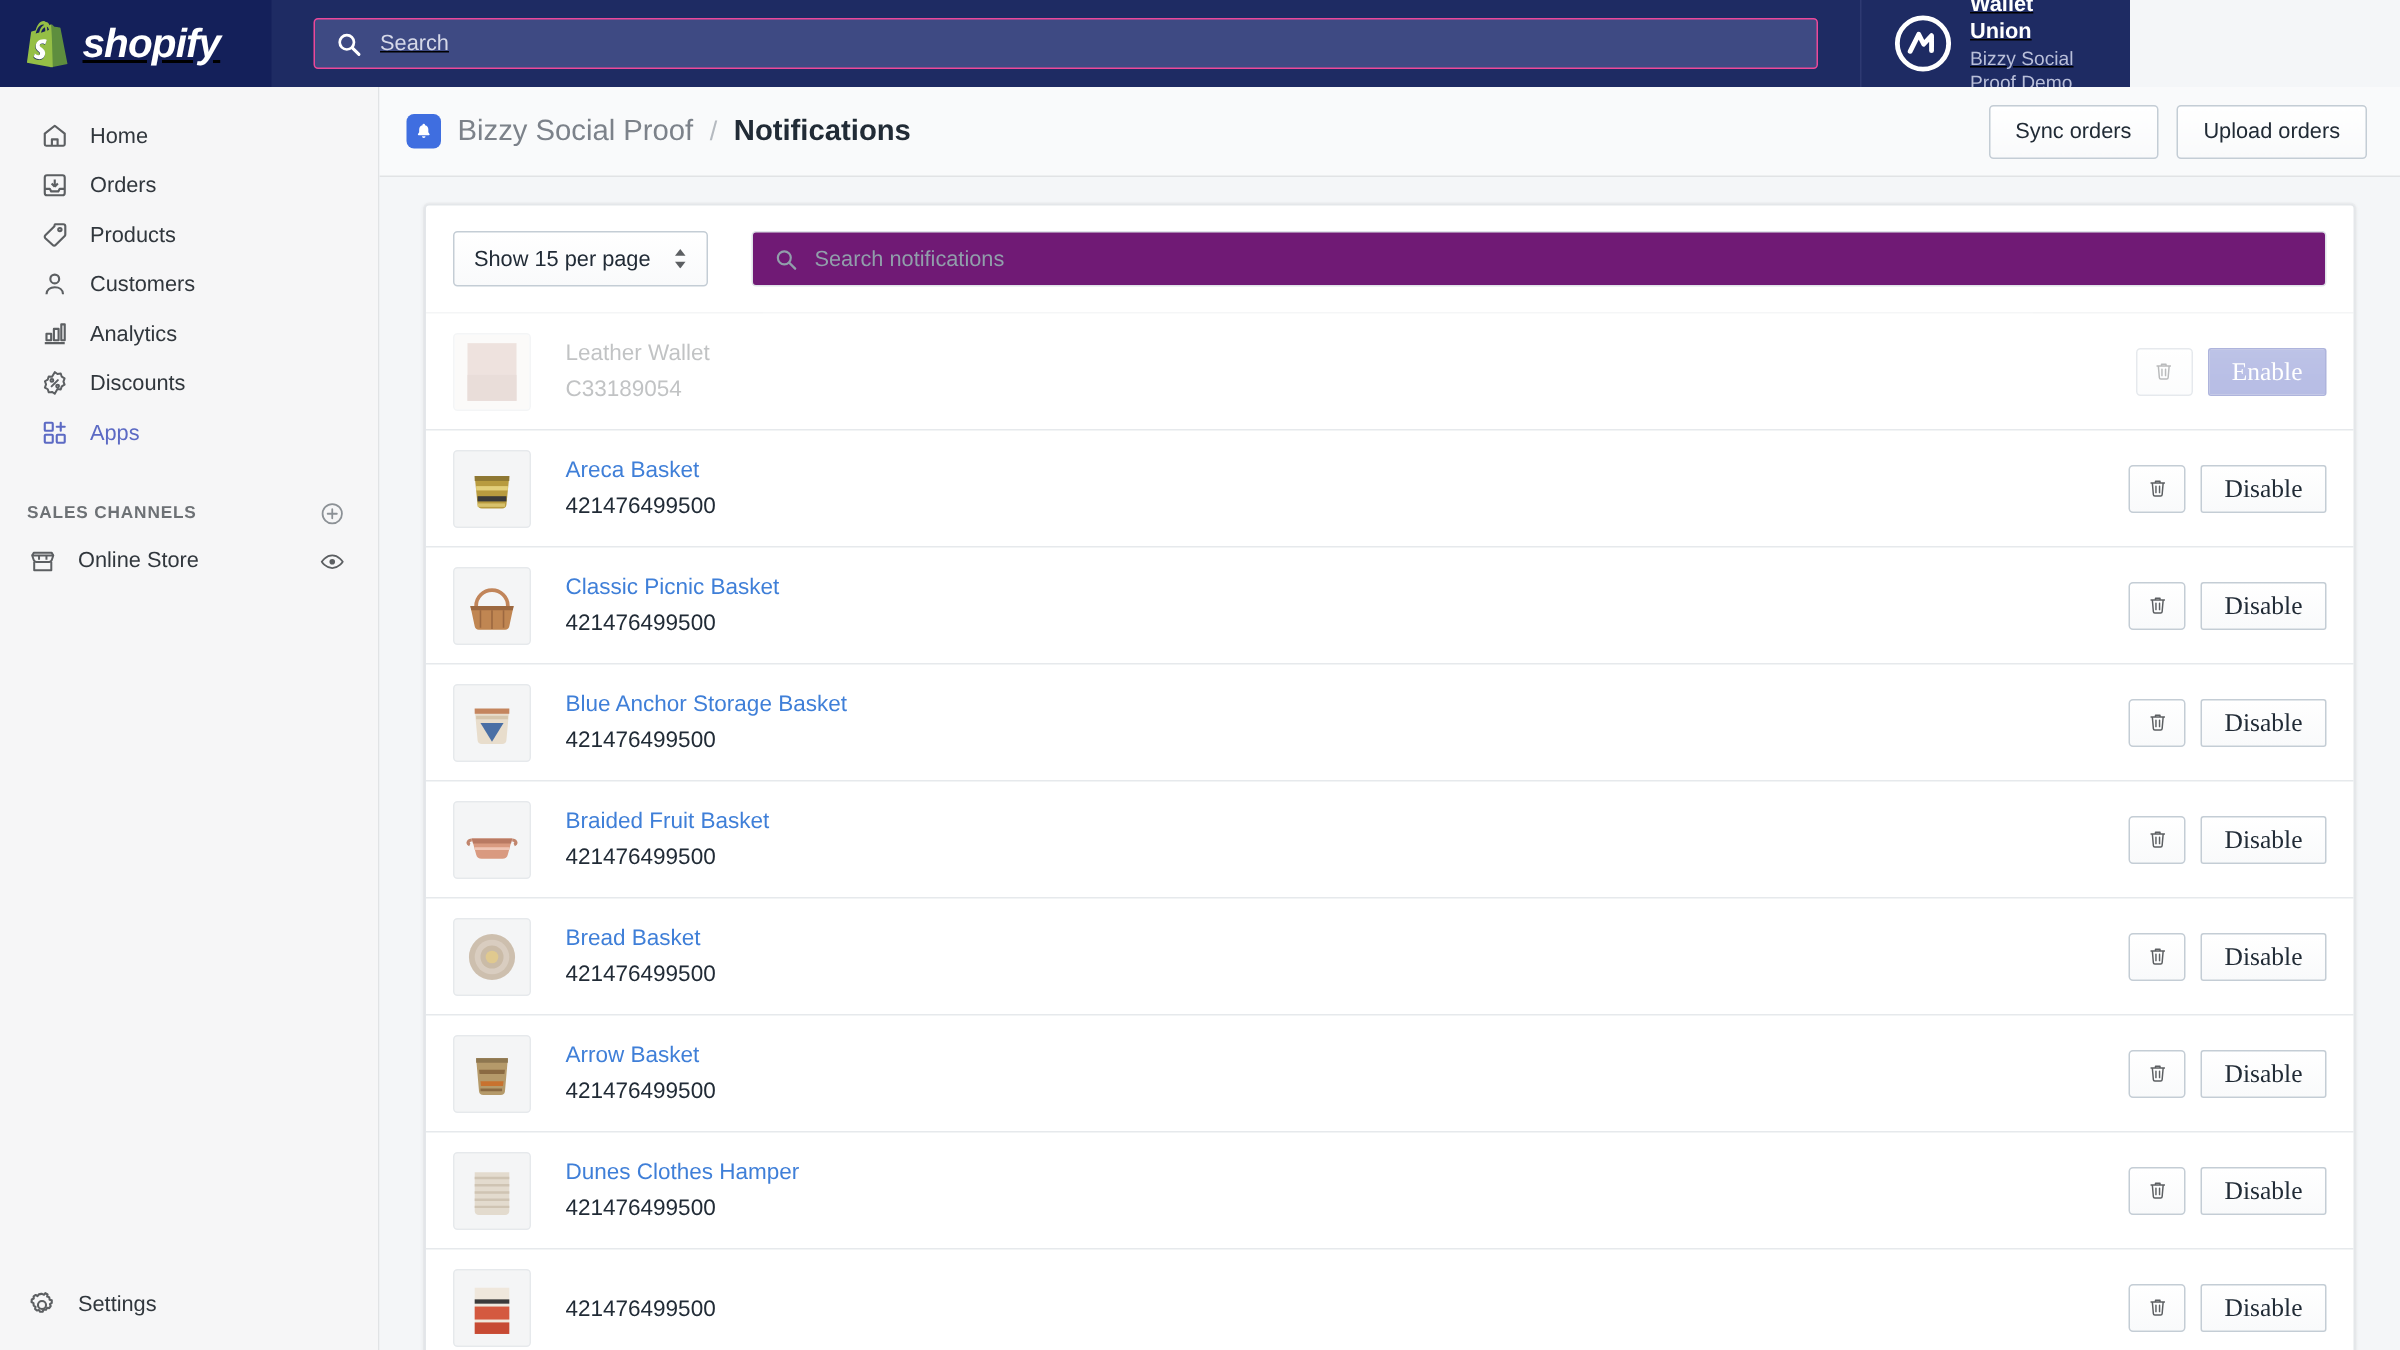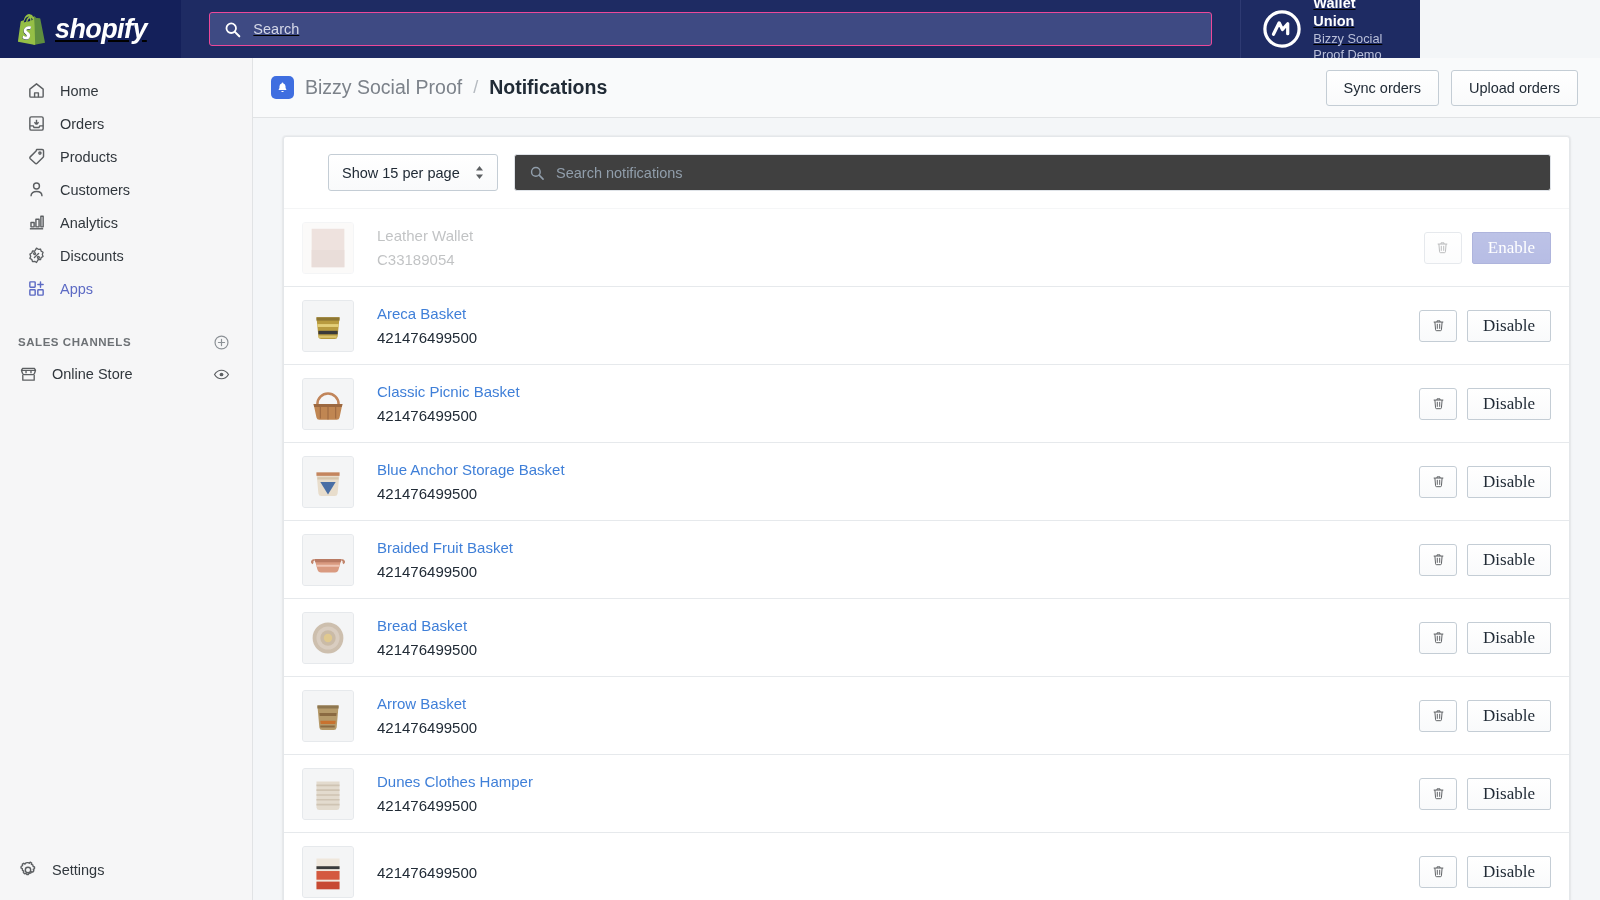--- a/index.html
+++ b/index.html
@@ -99,31 +99,31 @@
 
   
   .main {
     position: absolute; top: 118px; left: 253px; width: 1347px; height: 782px;
     background: #f4f6f8; overflow: hidden;
   }
   .card {
     margin: 18px 30px 0 30px; background: #ffffff; border-radius: 3px;
     border: 1px solid #e4e7ea; box-shadow: 0 0 0 1px rgba(63,63,68,.03), 0 1px 3px rgba(63,63,68,.10);
   }
-  .filter-row { display: flex; align-items: center; gap: 16px; padding: 17px 18px; margin-left: 26px; }
+  .filter-row { display: flex; align-items: center; gap: 29px; padding: 17px 18px; }
   .per-page {
     position: relative; height: 37px; width: 170px; border: 1px solid #c4cdd5;
     border-radius: 3px; background: linear-gradient(180deg,#ffffff,#f9fafb);
     display: flex; align-items: center; padding: 0 13px; cursor: pointer;
   }
   .per-page .lbl { color: #212b36; font-size: 14.5px; flex: 1; }
   .stepper { display: flex; flex-direction: column; gap: 3px; }
   .notif-search {
     flex: 1; height: 37px; border: 1px solid #dfe3e8; border-radius: 3px;
-    background: #404040; display: flex; align-items: center; gap: 11px;
+    background: #701a75; display: flex; align-items: center; gap: 11px;
     padding: 0 14px; cursor: text;
   }
   .notif-search .ph { color: #919eab; font-size: 14.5px; }
 
   .row {
     display: flex; align-items: center; padding: 11px 18px;
     border-top: 1px solid #e6e9ec; min-height: 78px;
   }
   .row.dim { opacity: .42; }
   .thumb {

